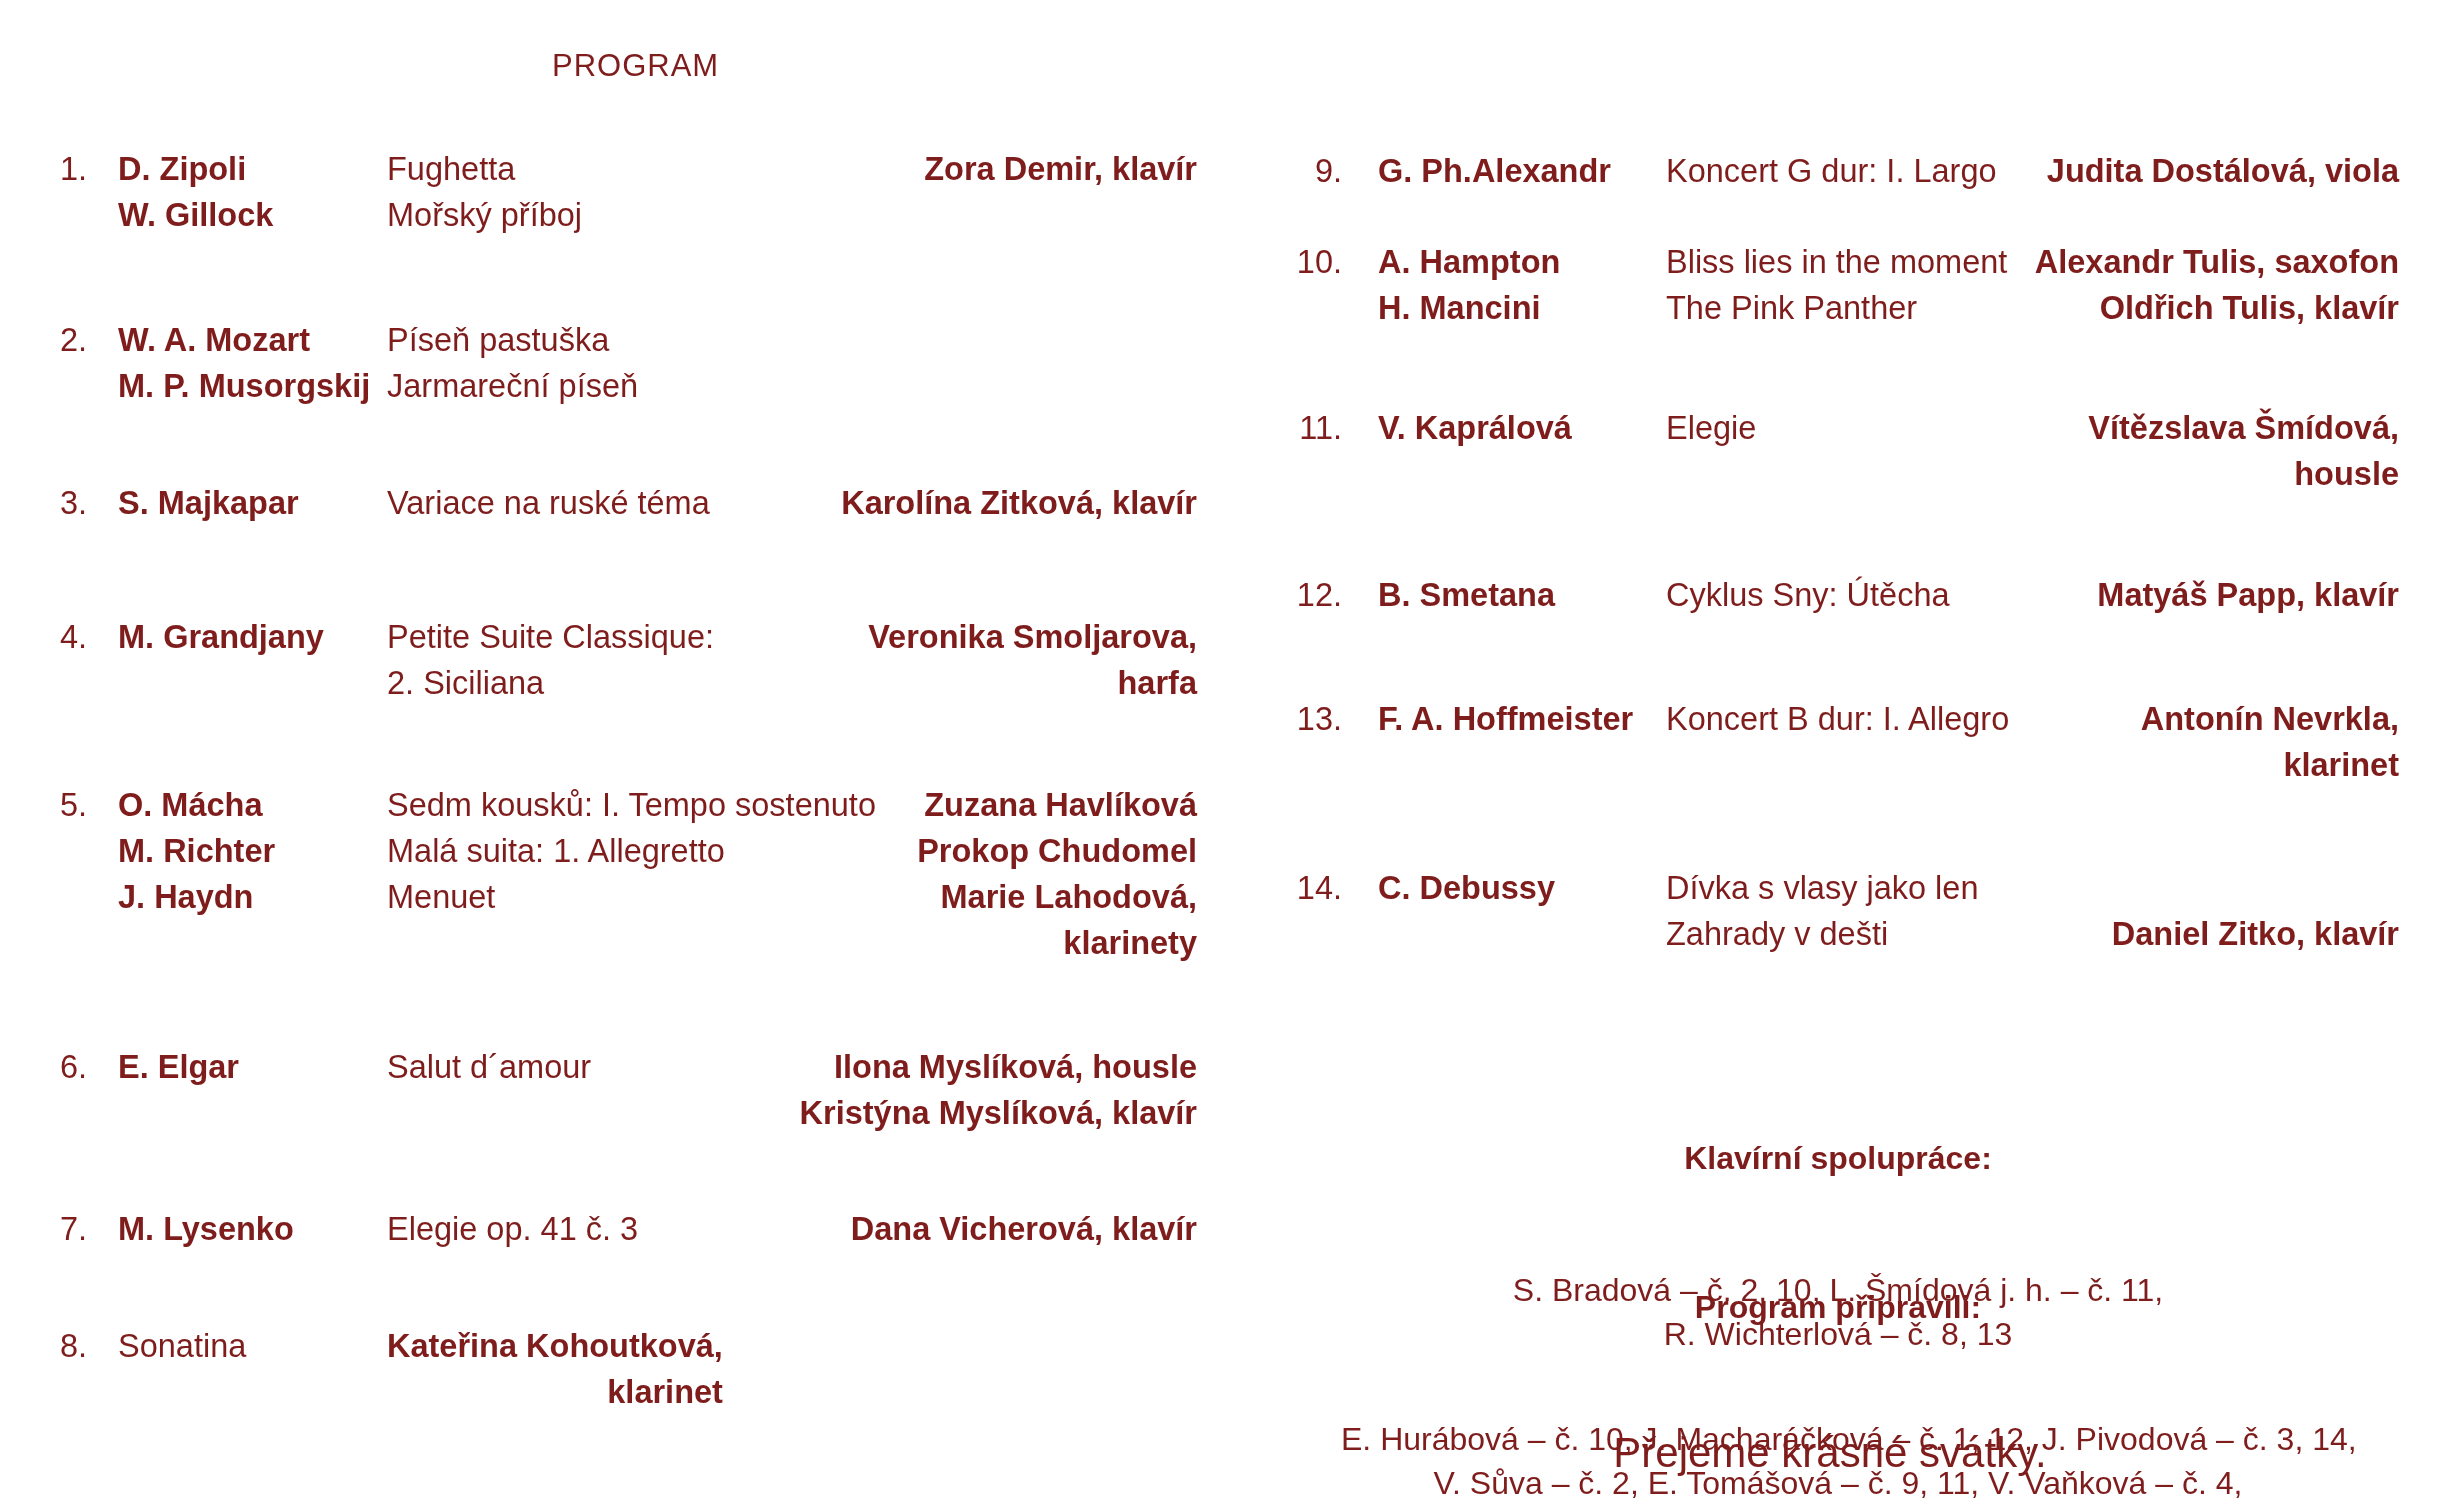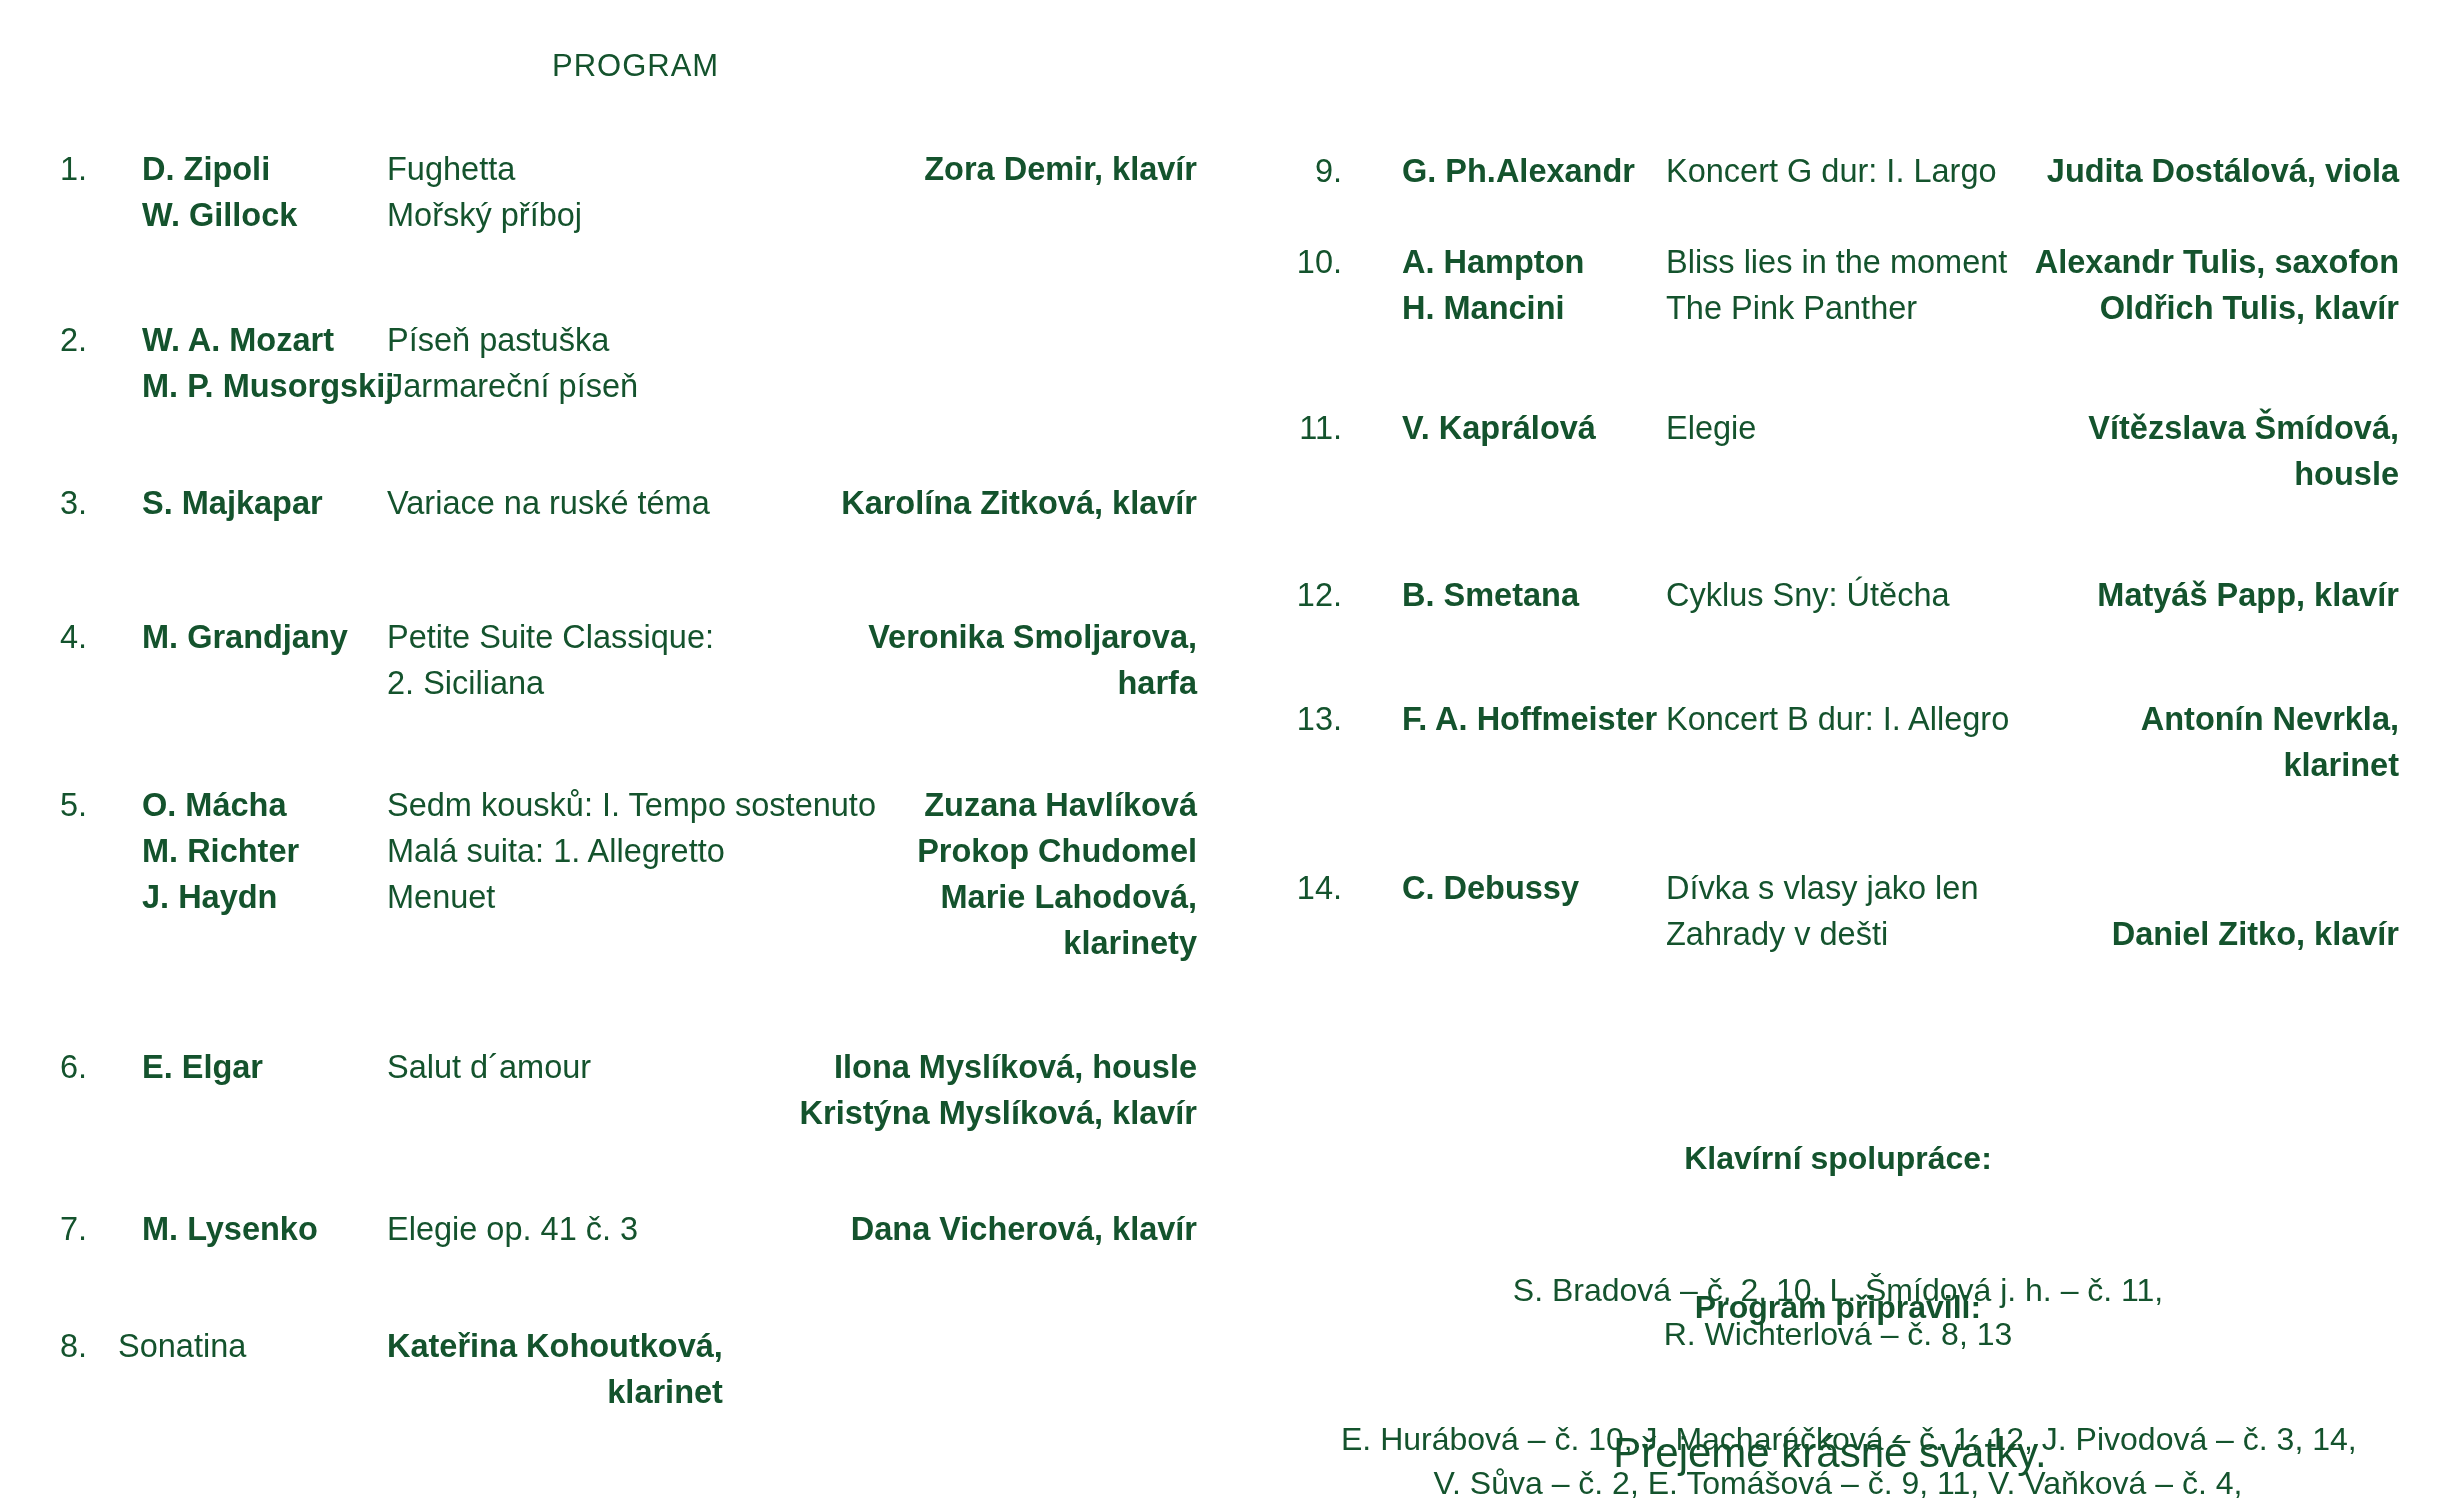--- a/index.html
+++ b/index.html
@@ -5,21 +5,21 @@
   html, body {
     margin: 0;
     padding: 0;
     background: #ffffff;
   }
   .page {
     position: relative;
     width: 2447px;
     height: 1510px;
     background: #ffffff;
-    color: #14532d;
+    color: #7f1d1d;
     font-family: "Liberation Sans", sans-serif;
     overflow: hidden;
   }
   .title {
     position: absolute;
     left: 552px;
     top: 50px;
     font-size: 31px;
     letter-spacing: 1px;
     line-height: 1;
@@ -38,21 +38,21 @@
     grid-template-columns: 58px 269px auto 1fr;
   }
   .item.right {
     left: 1276px;
     width: 1123px;
     grid-template-columns: 66px 324px auto 1fr;
   }
   .item .num { text-align: left; }
   .item.right .num { text-align: right; }
   .item.right .composers { padding-left: 36px; }
-  .item .composers { font-weight: bold; margin-left: 24px; }
+  .item .composers { font-weight: bold; }
   .item .performers {
     font-weight: bold;
     text-align: right;
   }
   .centered-block {
     position: absolute;
     left: 1333px;
     width: 994px;
     text-align: center;
     font-size: 32px;

